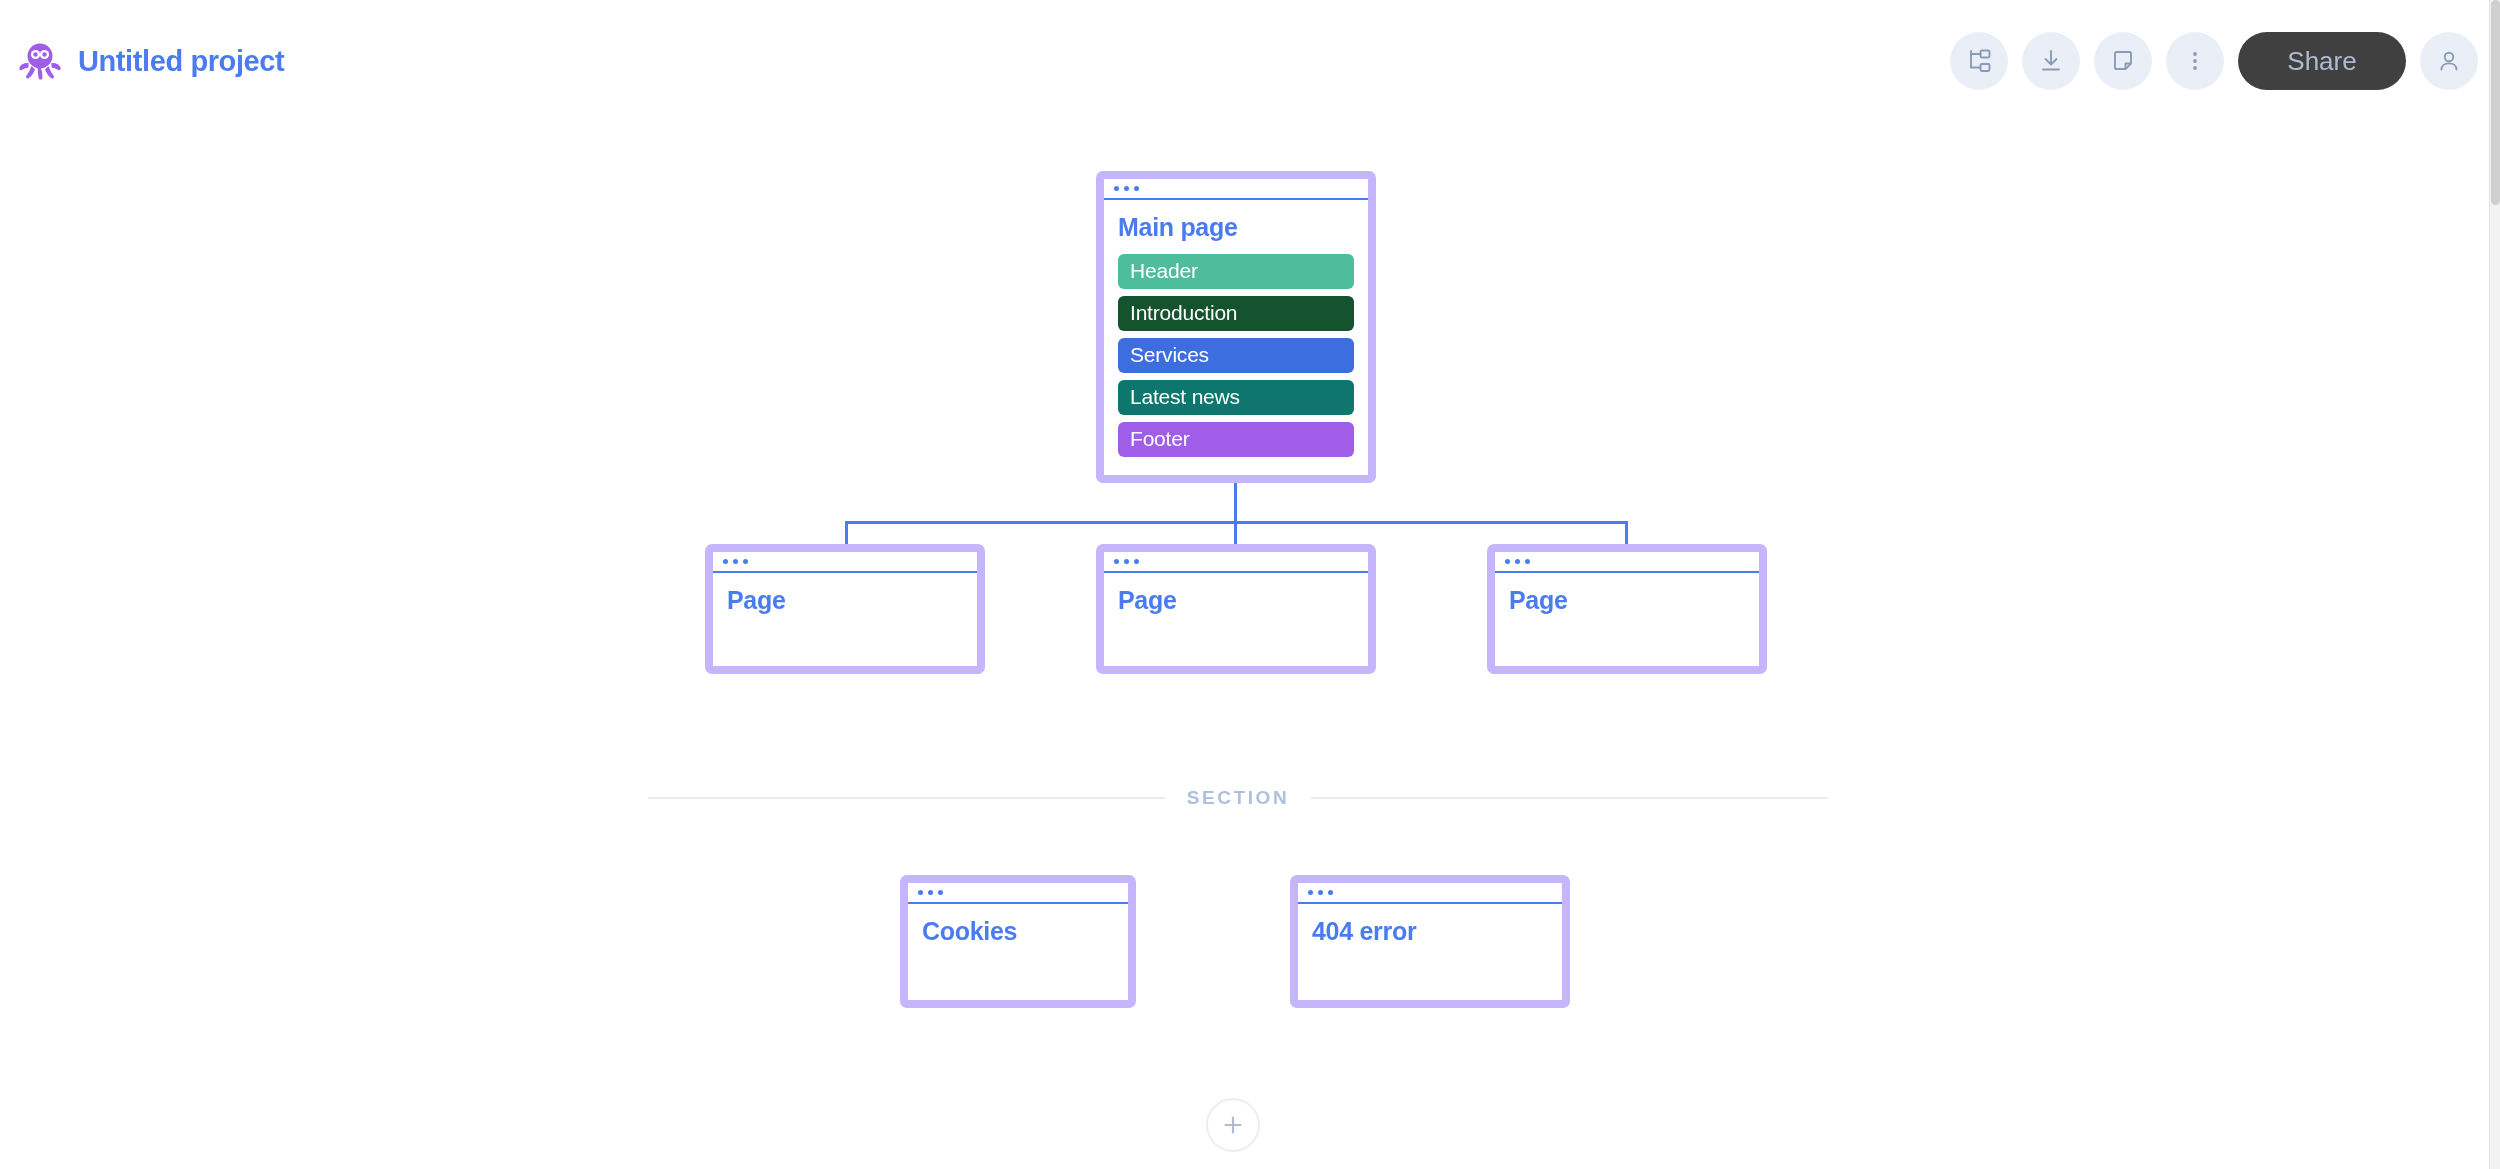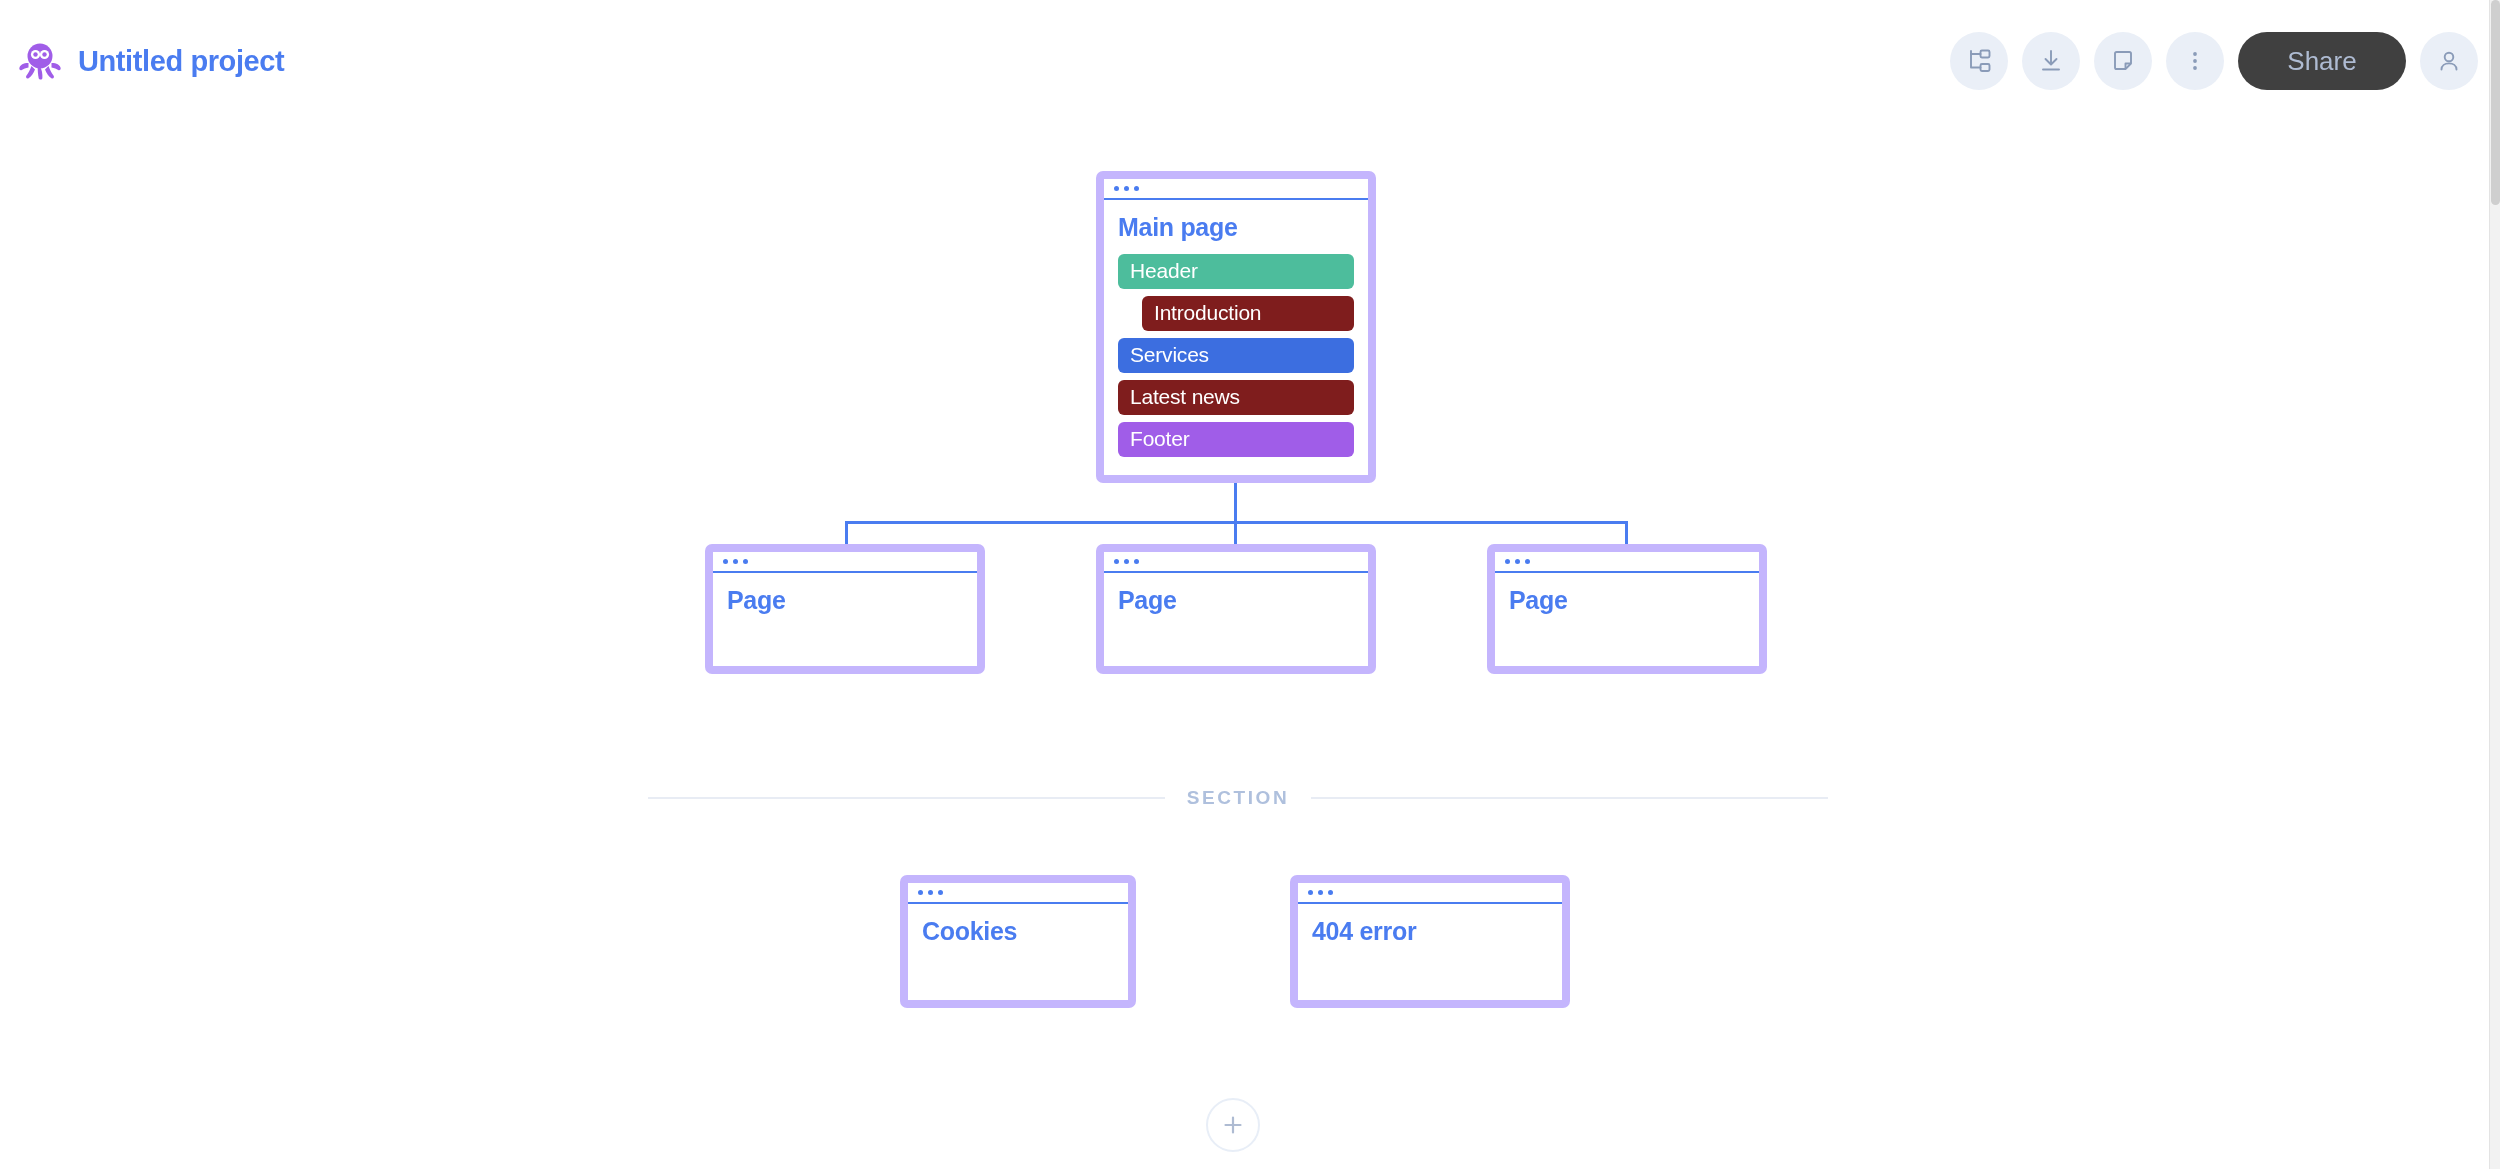--- a/index.html
+++ b/index.html
@@ -209,27 +209,27 @@
       <span class="dot"></span>
       <span class="dot"></span>
       <span class="dot"></span>
     </div>
     <div class="card-body">
       <div class="card-title">Main page</div>
       <div class="block-list">
         <div class="block" style="background:#4dbd9c;">
           <span>Header</span>
         </div>
-        <div class="block" style="background:#7f1d1d;margin-left:24px;">
+        <div class="block" style="background:#14532d;">
           <span>Introduction</span>
         </div>
         <div class="block" style="background:#3c6ee0;">
           <span>Services</span>
         </div>
-        <div class="block" style="background:#7f1d1d;">
+        <div class="block" style="background:#0f766e;">
           <span>Latest news</span>
         </div>
         <div class="block" style="background:#a05de8;">
           <span>Footer</span>
         </div>
       </div>
     </div>
   </div>
 
   <div class="card" style="left:705px; top:544px; width:280px; height:130px;">

